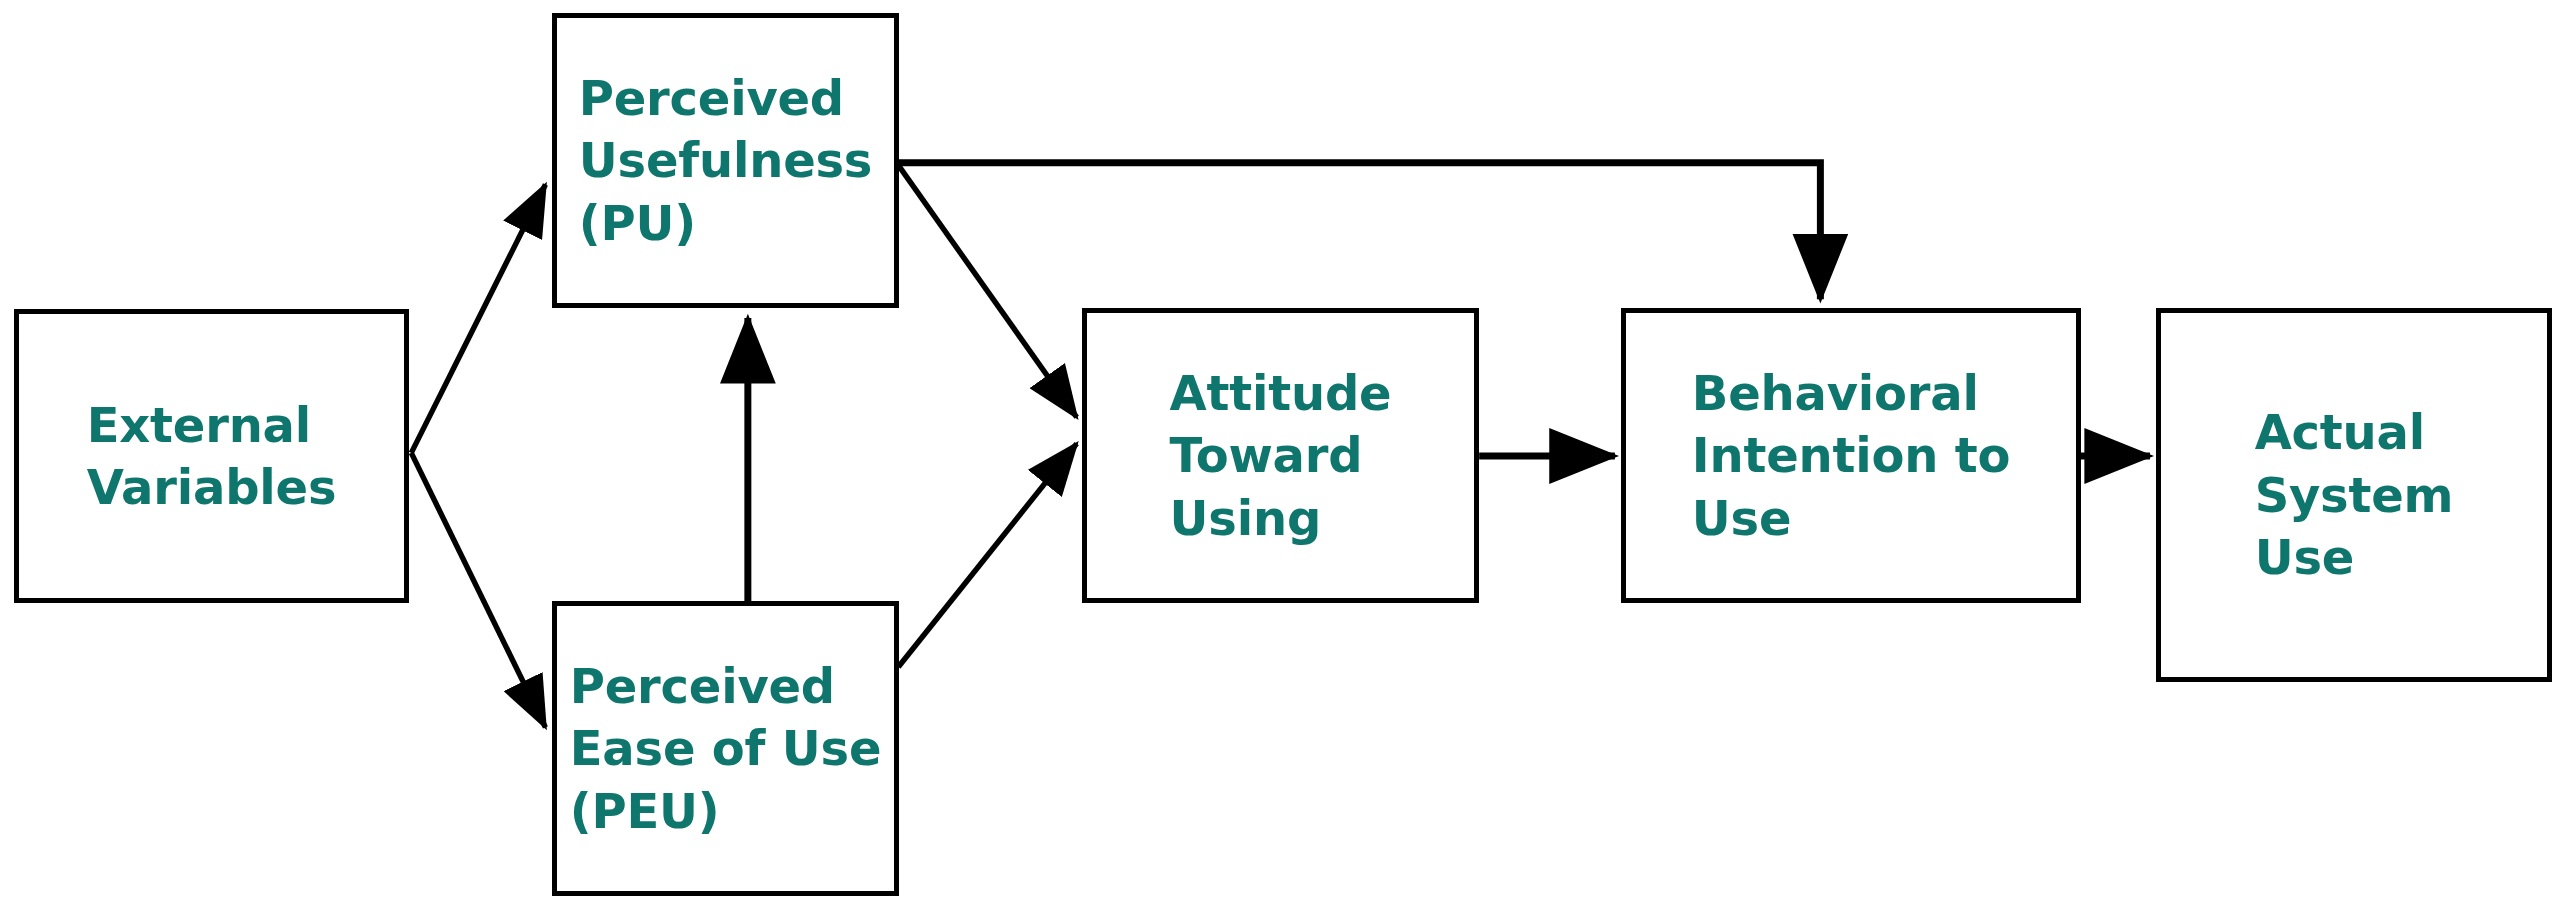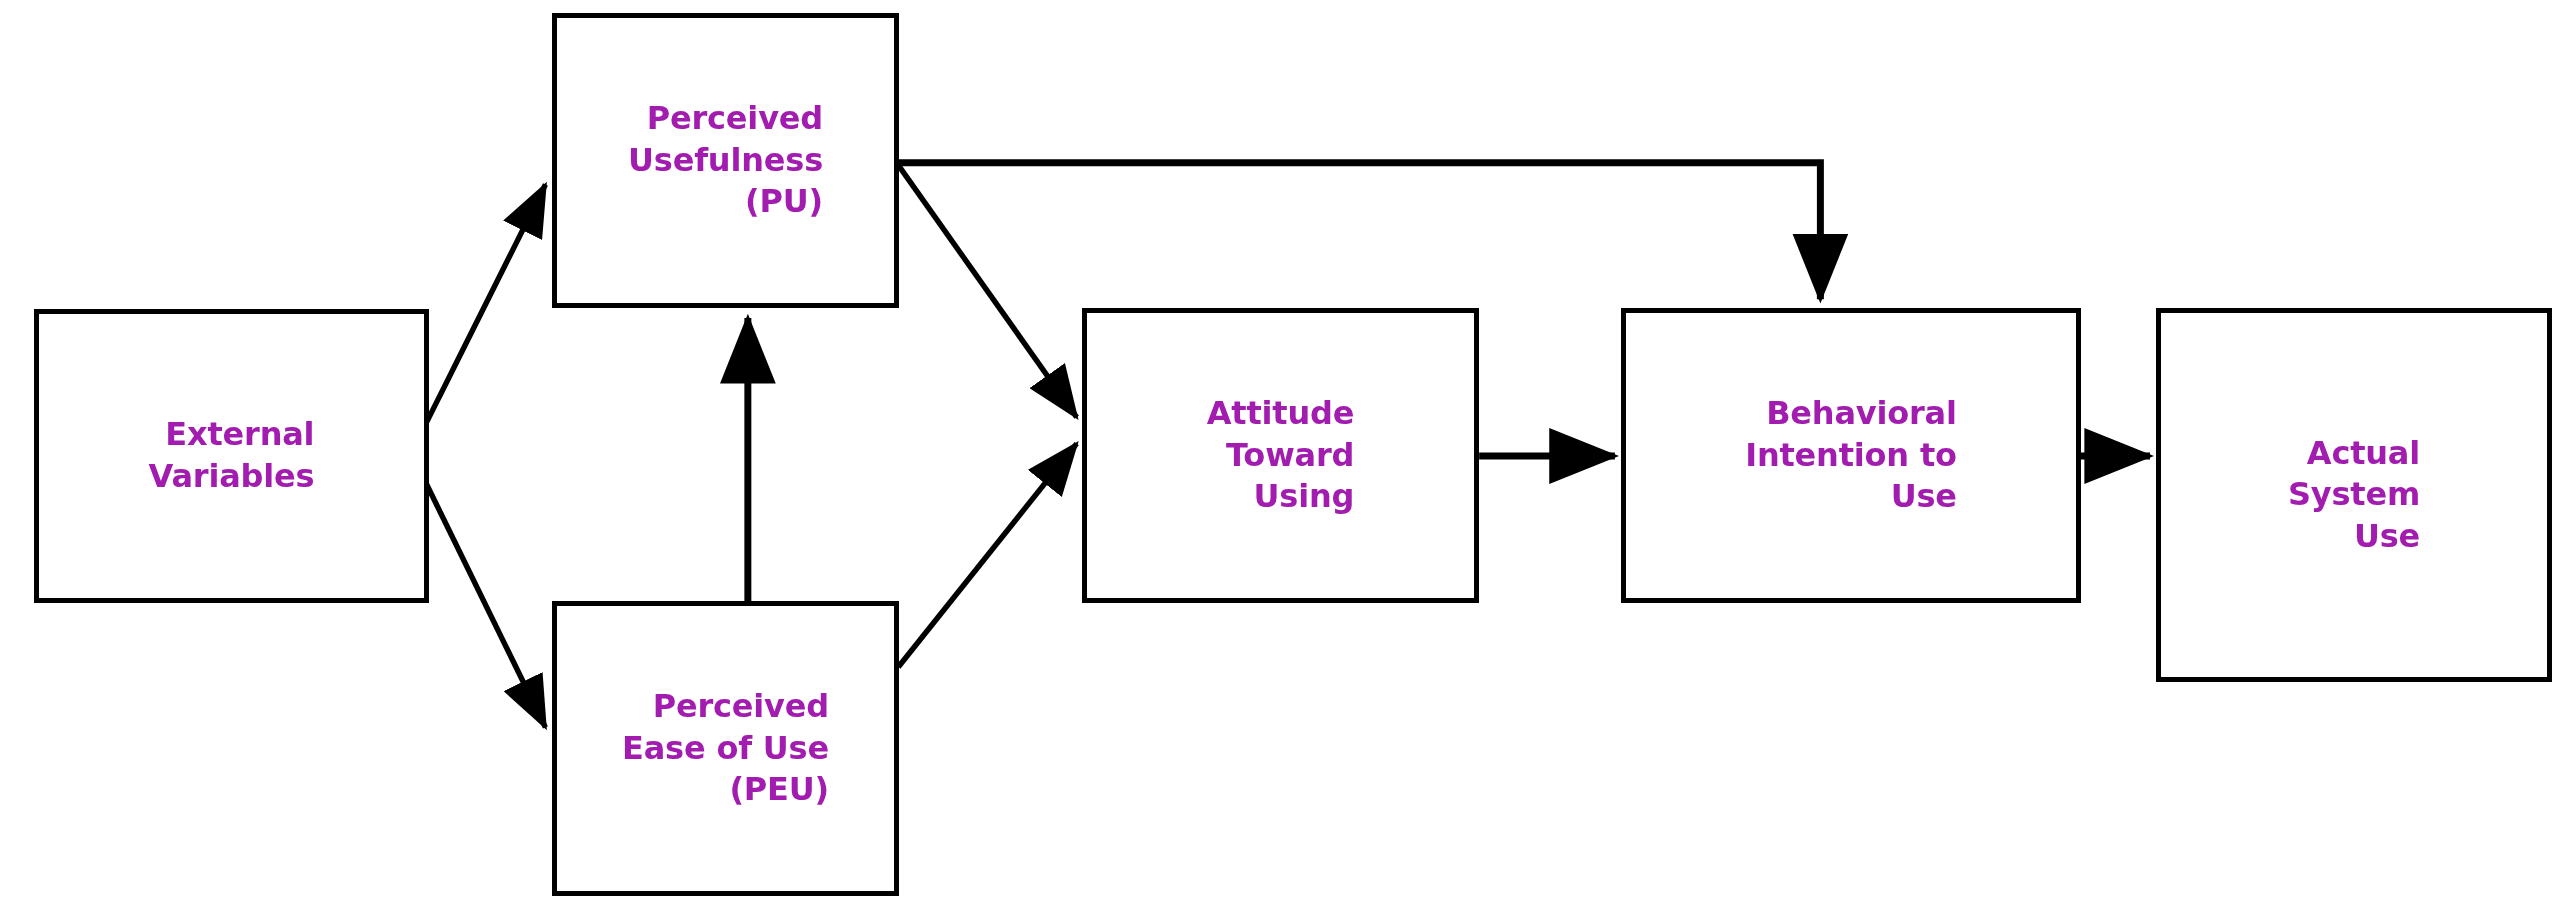--- a/index.html
+++ b/index.html
@@ -20,24 +20,24 @@
     box-sizing: border-box;
     border: 5.4px solid #000000;
     background: #ffffff;
     display: flex;
     align-items: center;
     justify-content: center;
     z-index: 3;
   }
   .node-label {
     font-weight: bold;
-    font-size: 32px;
+    font-size: 48px;
     line-height: 1.30;
-    color: #a21caf;
-    text-align: right;
+    color: #0f766e;
+    text-align: left;
     white-space: pre-line;
     letter-spacing: -0.2px;
   }
   #edges {
     position: absolute;
     left: 0;
     top: 0;
     width: 2576px;
     height: 912px;
     z-index: 1;
@@ -65,21 +65,21 @@
 
     <line x1="1158" y1="860" x2="1388" y2="572" stroke="#000000" stroke-width="7" marker-end="url(#arrowhead)"></line>
 
     <path d="M1158,210 L2347,210 L2347,386" fill="none" stroke="#000000" stroke-width="9" marker-end="url(#arrowhead)"></path>
 
     <line x1="1907" y1="588" x2="2082" y2="588" stroke="#000000" stroke-width="9" marker-end="url(#arrowhead)"></line>
 
     <line x1="2600" y1="588" x2="2772" y2="588" stroke="#000000" stroke-width="9" marker-end="url(#arrowhead)"></line>
   </svg>
 
-  <div class="node" style="left:14px; top:309px; width:395px; height:294px;margin-left:20px;">
+  <div class="node" style="left:14px; top:309px; width:395px; height:294px;">
     <span class="node-label">External
 Variables</span>
   </div>
 
   <div class="node" style="left:552px; top:13px; width:347px; height:295px;">
     <span class="node-label">Perceived
 Usefulness
 (PU)</span>
   </div>
 

